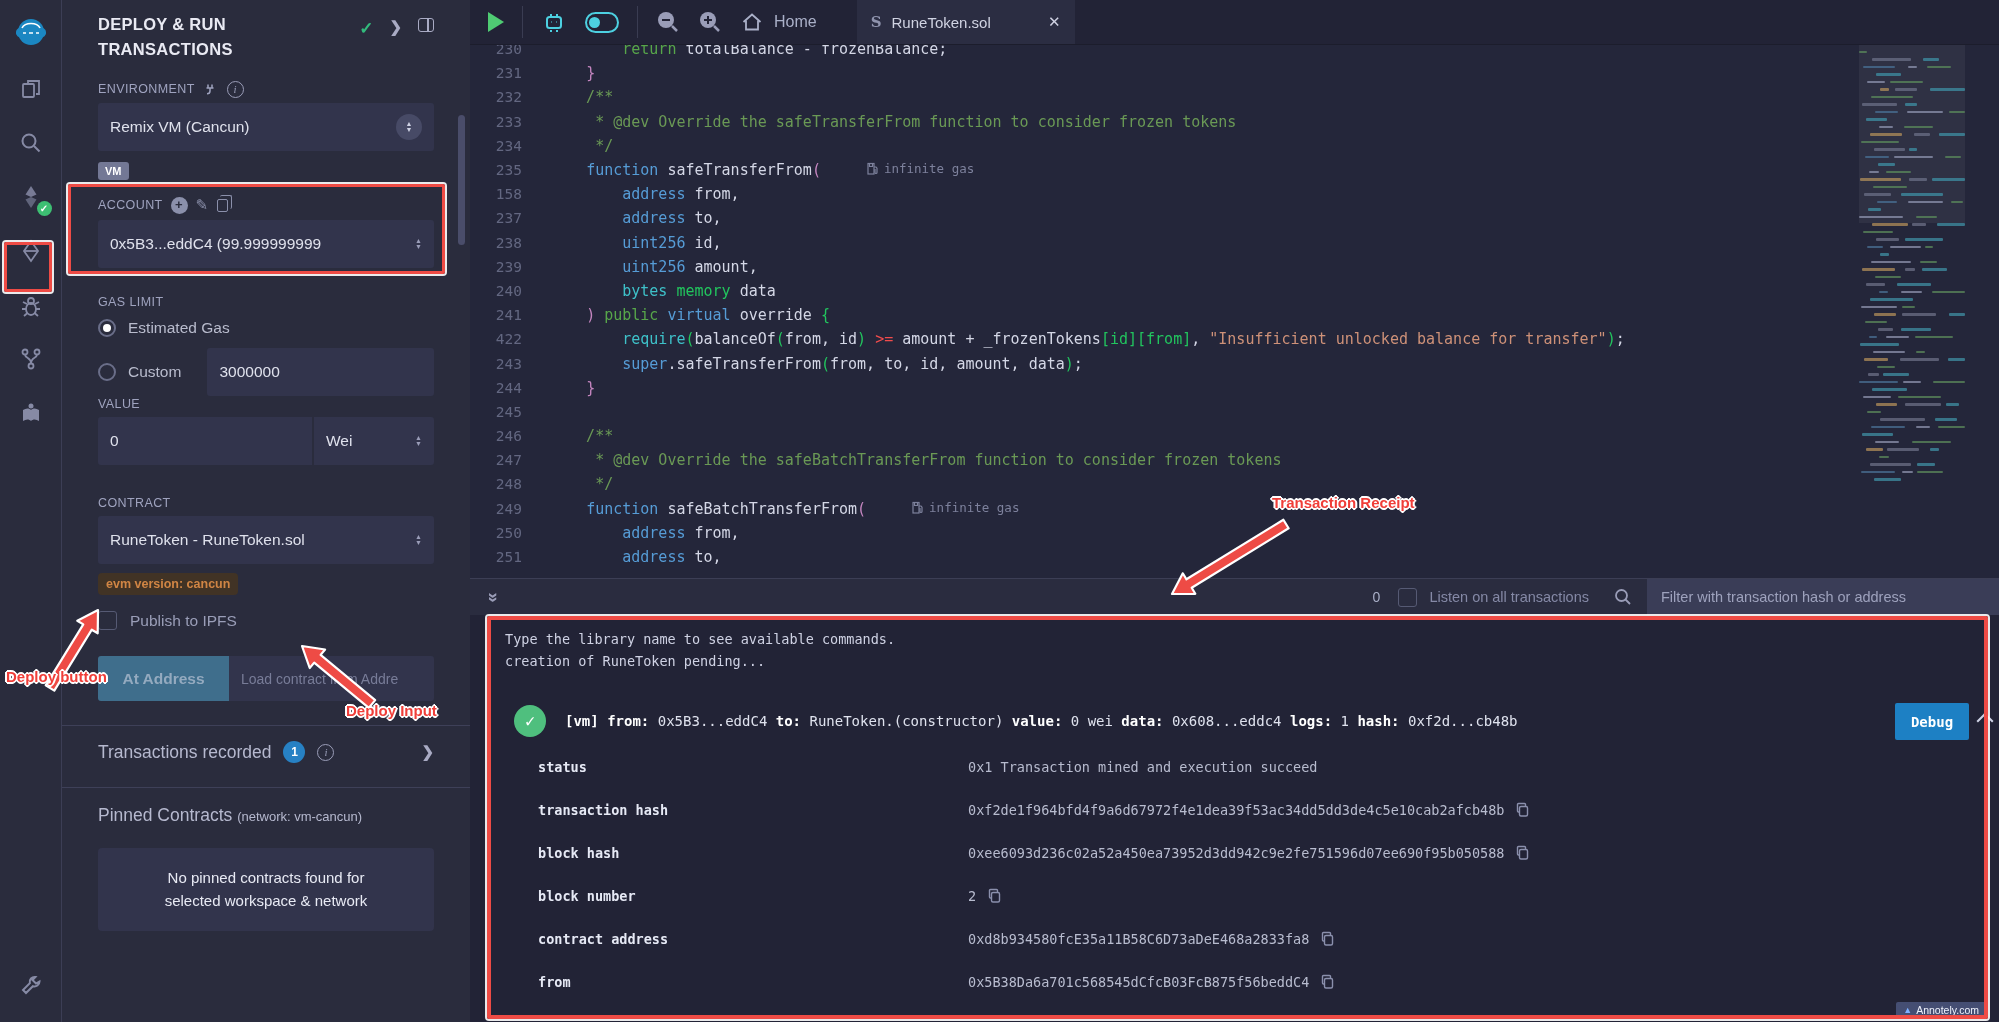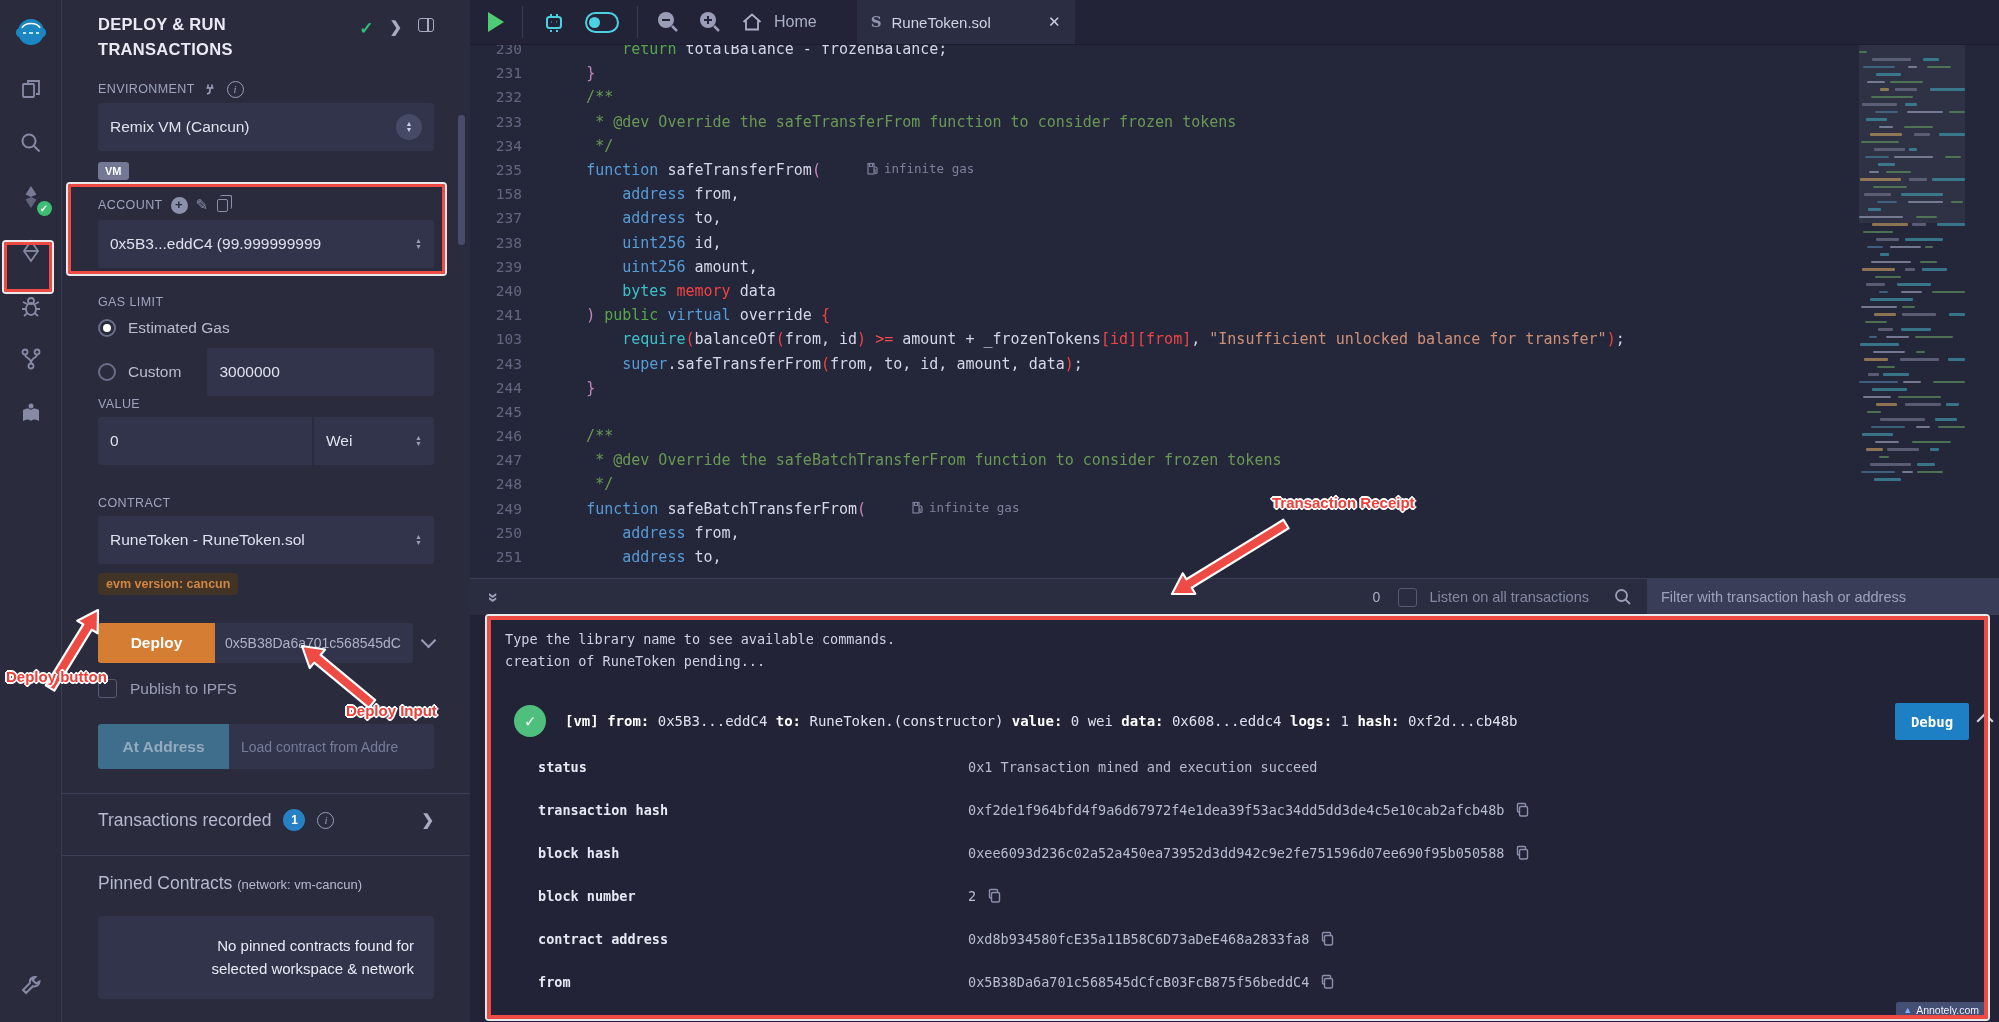--- a/index.html
+++ b/index.html
@@ -68,21 +68,21 @@
   .divider { height:1px; background:#3e4058; margin:24px -36px 0; }
   .tr-row { display:flex; align-items:center; margin-top:15px; }
   .tr-label { color:#b6b9cf; font-size:17.5px; }
   .count-badge { width:22px; height:22px; border-radius:50%; background:#2781c4; color:#fff; font-size:12px;
     font-weight:bold; display:flex; align-items:center; justify-content:center; margin-left:12px; }
   .info-ic { width:17px; height:17px; border-radius:50%; border:1.5px solid #9a9db8; color:#9a9db8;
     font-size:11px; font-style:italic; font-family:"Liberation Serif",serif; display:flex; align-items:center;
     justify-content:center; margin-left:12px; }
   .pin-hdr { margin-top:17px; color:#b6b9cf; font-size:17.5px; }
   .pin-net { font-size:13px; }
-  .empty-box { margin-top:22px; background:#32344c; border-radius:4px; padding:18px 20px; text-align:right;
+  .empty-box { margin-top:22px; background:#32344c; border-radius:4px; padding:18px 20px; text-align:center;
     color:#e8eaf4; font-size:15px; line-height:1.55; }
 
   
   .mainpane { flex:1; display:flex; flex-direction:column; min-width:0; }
   .topbar { height:45px; flex:none; background:#222336; display:flex; align-items:stretch; border-bottom:1px solid #1c1d2c; }
   .tb-group { display:flex; align-items:center; gap:18px; padding:0 18px; }
   .tb-sep { width:1px; background:#3a3c52; margin:6px 0; }
   .play-ic { width:0; height:0; border-left:16px solid #4fcb73; border-top:10px solid transparent;
     border-bottom:10px solid transparent; }
   .toggle { width:34px; height:21px; border:2.5px solid #4dd0e1; border-radius:11px; display:flex; align-items:center; padding:2px; }
@@ -93,21 +93,21 @@
   .tab .s-ic { color:#8f93ad; font-weight:bold; font-size:15px; font-family:"DejaVu Serif",serif; }
   .tab .x { margin-left:auto; color:#cfd1e2; font-size:15px; }
 
   .editor { flex:1; background:#24263a; position:relative; overflow:hidden; }
   .codelines { margin-top:-8px; }
   .code-line { display:flex; height:24.2px; align-items:center; }
   .ln { width:52px; text-align:right; color:#636781; font-size:14.5px; flex:none;
     font-family:"DejaVu Sans Mono", monospace; }
   .lt { white-space:pre; margin-left:28px; font-size:15px; font-family:"DejaVu Sans Mono", monospace; color:#d4d7e6; }
   .t-pl{color:#d4d7e6} .t-kb{color:#569cd6} .t-kc{color:#3ec1c9} .t-kg{color:#57a64a}
-  .t-cm{color:#6a9955} .t-ky{color:#ef4444} .t-mg{color:#c586c0} .t-rd{color:#f14c4c} .t-st{color:#ce9178}
+  .t-cm{color:#6a9955} .t-ky{color:#22c55e} .t-mg{color:#c586c0} .t-rd{color:#f14c4c} .t-st{color:#ce9178}
   .gas-note { display:inline-flex; align-items:center; gap:6px; margin-left:46px; color:#7d819c; font-size:12.5px; }
   .minimap { position:absolute; right:34px; top:0; bottom:0; width:106px; padding-top:2px; }
   .mm-view { position:absolute; left:0; right:0; top:0; height:178px; background:rgba(255,255,255,.05); }
   .mm-row { height:4px; margin:3.5px 0; display:flex; }
   .mm-row i { height:2.5px; border-radius:1px; opacity:.75; }
 
   .termbar { height:37px; flex:none; background:#2a2c3f; border-top:1px solid #3c3e55; display:flex;
     align-items:center; padding-left:18px; }
   .dbl-chev { color:#9a9db8; font-size:18px; transform:rotate(90deg); font-weight:bold; }
   .tb-count { color:#aab0c8; font-size:14px; margin-left:auto; }
@@ -301,25 +301,20 @@
       </div>
     <div class="field" style="margin-top:5px">
       <span>RuneToken - RuneToken.sol</span>
       <span class="caret-duo">
           <span>▲</span>
           <span>▼</span>
         </span>
     </div>
     <span class="evm-badge">evm version: cancun</span>
 
-    <div class="deploy-row">
-      <button class="btn-deploy">Deploy</button>
-      <div class="deploy-input">0x5B38Da6a701c568545dC</div>
-      <span class="chev-down"></span>
-    </div>
     <div class="pub-row">
       <span class="checkbox"></span>
       <span>Publish to IPFS</span>
     </div>
     <div class="ata-row">
       <button class="btn-ata">At Address</button>
       <input class="ata-input" placeholder="Load contract from Addre" style="">
     </div>
 
     <div class="divider"></div>
@@ -429,21 +424,21 @@
           </div>
           <div class="code-line">
             <span class="ln">240</span>
             <span class="lt"><span class="t-pl">        </span><span class="t-kc">bytes</span><span class="t-pl"> </span><span class="t-ky">memory</span><span class="t-pl"> data</span></span>
           </div>
           <div class="code-line">
             <span class="ln">241</span>
             <span class="lt"><span class="t-pl">    </span><span class="t-mg">) </span><span class="t-kg">public</span><span class="t-pl"> </span><span class="t-kb">virtual</span><span class="t-pl"> override </span><span class="t-ky">{</span></span>
           </div>
           <div class="code-line">
-            <span class="ln">103</span>
+            <span class="ln">422</span>
             <span class="lt"><span class="t-pl">        </span><span class="t-kc">require</span><span class="t-ky">(</span><span class="t-pl">balanceOf</span><span class="t-ky">(</span><span class="t-pl">from, id</span><span class="t-ky">)</span><span class="t-pl"> </span><span class="t-rd">&gt;=</span><span class="t-pl"> amount + _frozenTokens</span><span class="t-ky">[id][from]</span><span class="t-pl">, </span><span class="t-st">"Insufficient unlocked balance for transfer"</span><span class="t-ky">)</span><span class="t-pl">;</span></span>
           </div>
           <div class="code-line">
             <span class="ln">243</span>
             <span class="lt"><span class="t-pl">        </span><span class="t-kb">super</span><span class="t-pl">.safeTransferFrom</span><span class="t-ky">(</span><span class="t-pl">from, to, id, amount, data</span><span class="t-ky">)</span><span class="t-pl">;</span></span>
           </div>
           <div class="code-line">
             <span class="ln">244</span>
             <span class="lt"><span class="t-pl">    </span><span class="t-mg">}</span></span>
           </div>

